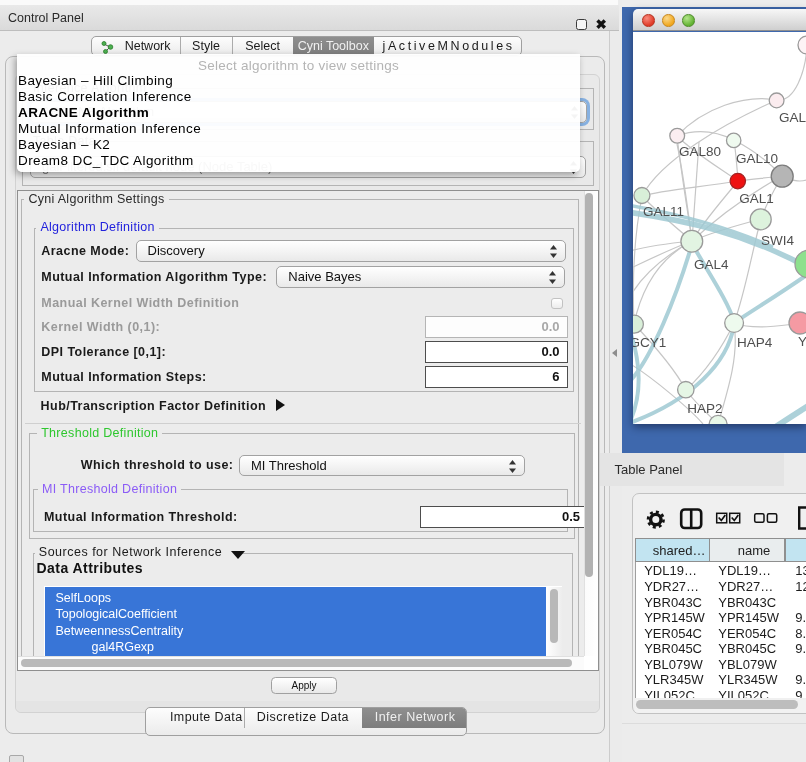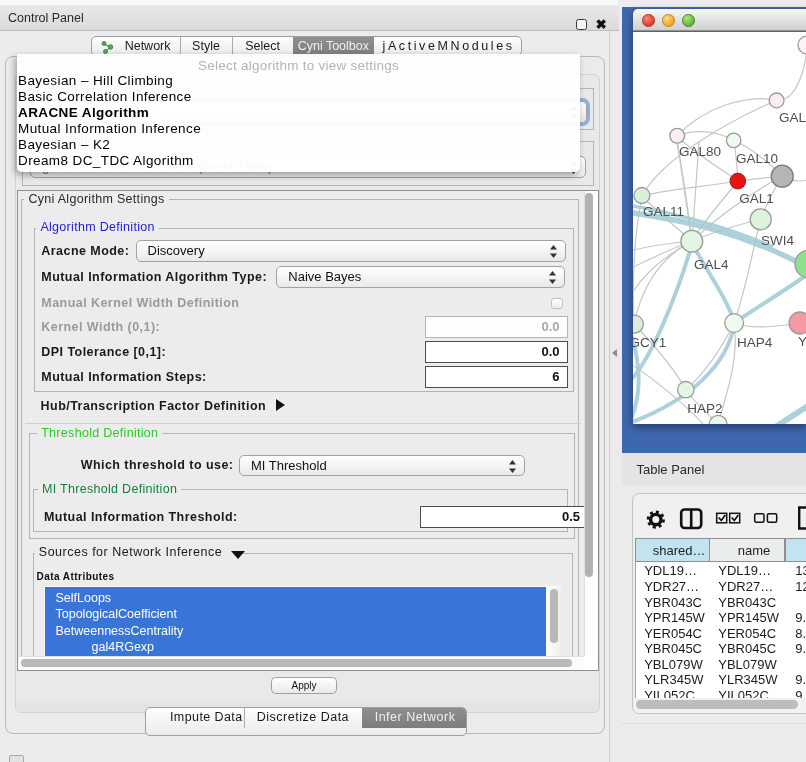--- a/index.html
+++ b/index.html
@@ -121,30 +121,30 @@
   <div class="abs lbl" style="left:62.7px; top:266.5px; line-height:16px;">Which threshold to use:</div>
   <div class="combo" style="left:221px; top:264px; width:286px; height:21.6px;">
     <span class="ct">MI Threshold</span>
     <svg class="carr" viewBox="0 0 9 13">
         <path d="M4.5 0 L8 4.5 L1 4.5 Z" fill="#333"></path>
         <path d="M4.5 13 L8 8.5 L1 8.5 Z" fill="#333"></path>
       </svg>
   </div>
 
   <div class="group" style="left:14.5px; top:298.5px; width:535px; height:42.5px;"></div>
-  <div class="gtitle" style="left:20px; top:292.6px; color:#15803d;">MI Threshold Definition</div>
+  <div class="gtitle" style="left:20px; top:292.6px; color:#8b5cf6;">MI Threshold Definition</div>
 
   <div class="abs lbl" style="left:26px; top:318px; line-height:16px;">Mutual Information Threshold:</div>
   <div class="field" style="left:402px; top:315.5px; width:168px;">0.5</div>
 
   <div class="group" style="left:15px; top:362px; width:539.5px; height:318px;"></div>
   <div class="gtitle" style="left:20.8px; top:355.8px; color:#1a1a1a; letter-spacing:0.5px; left:16.8px;">Sources for Network Inference &nbsp;</div>
   <div class="abs" style="left:213px; top:360px; width:0; height:0; border-top:8px solid #111; border-left:7px solid transparent; border-right:7px solid transparent;"></div>
 
-  <div class="abs" style="left:18.5px; top:378px; font-size:10px; letter-spacing:0.45px; font-weight:bold; color:#111; line-height:16px;">Data Attributes</div>
+  <div class="abs" style="left:18.5px; top:369px; font-size:14px; letter-spacing:0.45px; font-weight:bold; color:#111; line-height:16px;">Data Attributes</div>
 
   <div class="abs" style="left:25.5px; top:395px; width:518px; height:70.5px; background:#ffffff;"></div>
   <div class="abs" style="left:26.5px; top:396px; width:501.5px; height:69.5px; background:#3875d7;"></div>
   <div class="abs li" style="top:399px;">SelfLoops</div>
   <div class="abs li" style="top:415.5px;">TopologicalCoefficient</div>
   <div class="abs li" style="top:432px;">BetweennessCentrality</div>
   <div class="abs li" style="top:448.5px;padding-left:36px;">gal4RGexp</div>
   <div class="abs" style="left:528px; top:396px; width:15.5px; height:69.5px; background:linear-gradient(to right,#ffffff,#ededed);"></div>
   <div class="abs" style="left:531.8px; top:398.2px; width:7.9px; height:54.3px; background:#b8b8b8; border-radius:4px;"></div>
 
@@ -264,21 +264,21 @@
         <text x="-3.5" y="315">GCY1</text>
         <text x="104" y="314.5">HAP4</text>
         <text x="165" y="314">YER</text>
         <text x="54.3" y="381">HAP2</text>
       </g>
     </svg>
   </div>
 </div>
 <style>.tl{top:5.2px; width:12.5px; height:12.5px; border-radius:50%; border:1px solid;}</style>
 
-<div class="abs" style="left:622px; top:453px; width:184px; height:33px; background:#e4e4e4;">
+<div class="abs" style="left:600px; top:453px; width:184px; height:33px; background:#e4e4e4;">
   <div class="abs" style="left:14.5px; top:0; line-height:33px; font-size:13px; color:#2b2b2b;">Table Panel</div>
 </div>
 <div class="abs" style="left:622px; top:486px; width:184px; height:276px; background:#ececec;"></div>
 <div id="tablepanel" class="abs" style="left:631.8px; top:493px; width:182px; height:220.5px; border:1px solid #c2c2c2; border-radius:7px; background:#f0f0f0; overflow:hidden;">
 
   <svg class="abs" style="left:10px; top:10px;" width="172" height="30" viewBox="0 0 172 30">
     <g fill="none" stroke="#111">
       <circle cx="12.8" cy="15.6" r="5.2" stroke-width="3.4"></circle>
       <circle cx="12.8" cy="15.6" r="7.8" stroke-width="2.6" stroke-dasharray="3 3.1"></circle>
       <rect x="38.2" y="5.5" width="20" height="18.5" rx="3.5" stroke-width="2.6"></rect>

